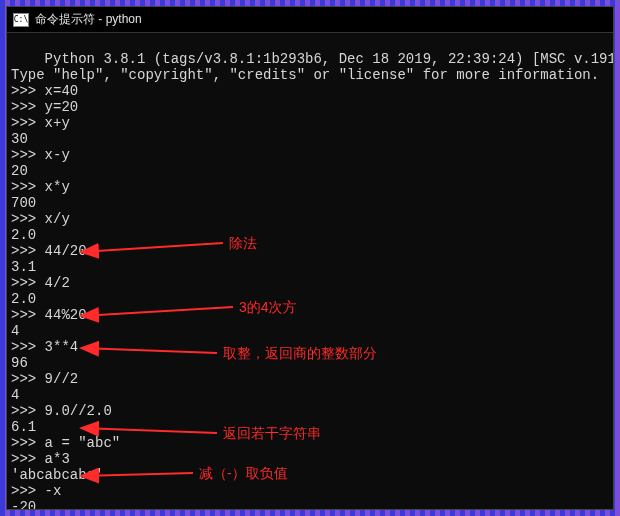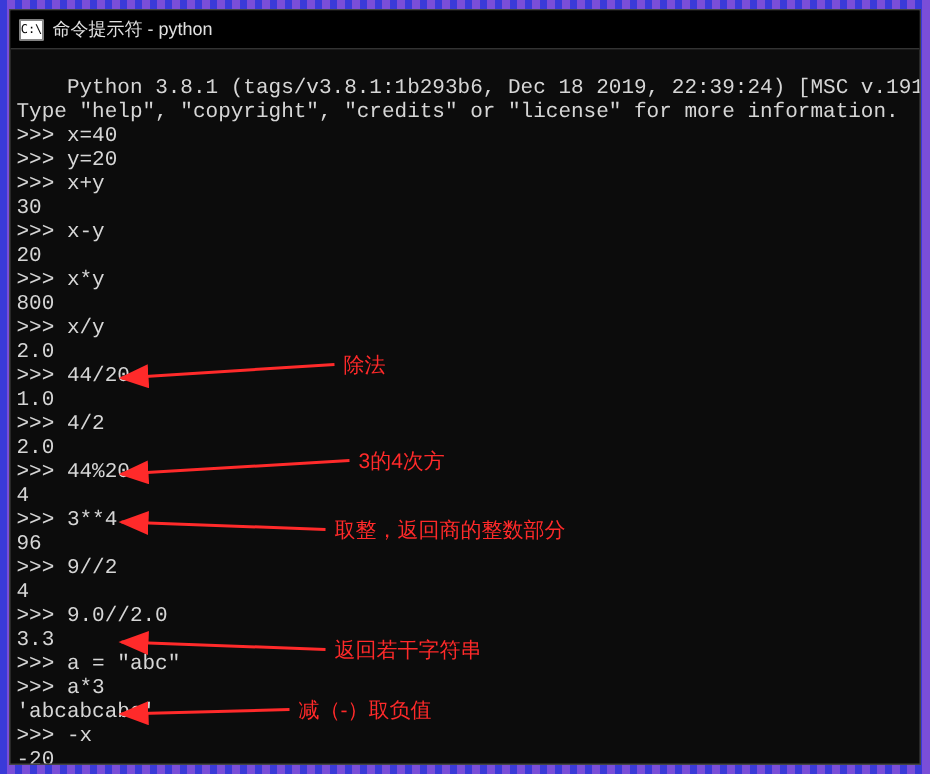--- a/index.html
+++ b/index.html
@@ -78,35 +78,35 @@
   <div class="term" id="term">
     <span>Python 3.8.1 (tags/v3.8.1:1b293b6, Dec 18 2019, 22:39:24) [MSC v.1916 32 bit</span>
 <span>Type "help", "copyright", "credits" or "license" for more information.</span>
 <span>&gt;&gt;&gt; x=40</span>
 <span>&gt;&gt;&gt; y=20</span>
 <span>&gt;&gt;&gt; x+y</span>
 <span>30</span>
 <span>&gt;&gt;&gt; x-y</span>
 <span>20</span>
 <span>&gt;&gt;&gt; x*y</span>
-<span>800</span>
+<span>700</span>
 <span>&gt;&gt;&gt; x/y</span>
 <span>2.0</span>
 <span>&gt;&gt;&gt; 44/20</span>
-<span>1.0</span>
+<span>3.1</span>
 <span>&gt;&gt;&gt; 4/2</span>
 <span>2.0</span>
 <span>&gt;&gt;&gt; 44%20</span>
 <span>4</span>
 <span>&gt;&gt;&gt; 3**4</span>
 <span>96</span>
 <span>&gt;&gt;&gt; 9//2</span>
 <span>4</span>
 <span>&gt;&gt;&gt; 9.0//2.0</span>
-<span>3.3</span>
+<span>6.1</span>
 <span>&gt;&gt;&gt; a = "abc"</span>
 <span>&gt;&gt;&gt; a*3</span>
 <span>'abcabcabc'</span>
 <span>&gt;&gt;&gt; -x</span>
 <span>-20</span>
 
 <svg class="overlay" id="overlay" width="608" height="480">
       <defs>
         <marker id="ah" markerWidth="10" markerHeight="8" refX="9" refY="4" orient="auto">
           <path d="M0,0 L10,4 L0,8 Z" class="arrowhead"></path>

